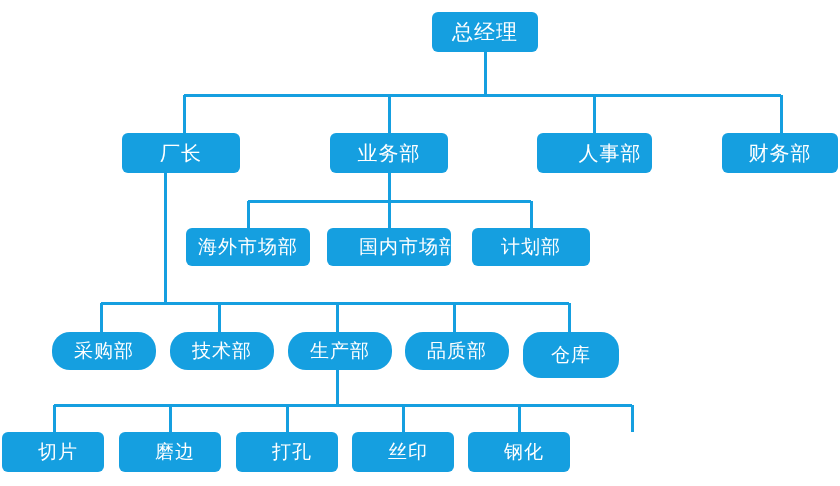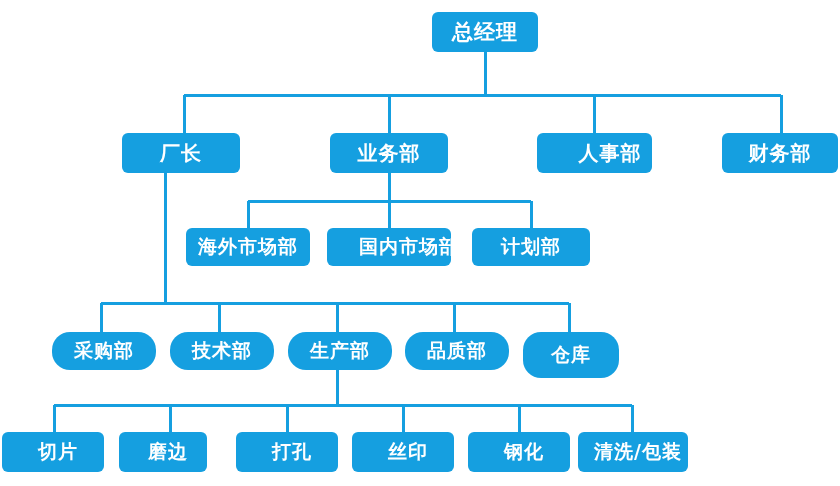--- a/index.html
+++ b/index.html
@@ -19,21 +19,21 @@
     position:absolute;
     box-sizing:border-box;
     background:#159FE0;
     border-radius:6px;
     color:#ffffff;
     display:flex;
     align-items:center;
     justify-content:center;
     white-space:nowrap;
     letter-spacing:1px;
-    font-weight:700;
+    font-weight:400;
     z-index:3;
   }
   .lvl1{font-size:21px;}
   .lvl2{font-size:20px;}
   .lvl3{font-size:19px;}
   .lvl4{font-size:19px;border-radius:18px;}
   .lvl5{font-size:19px;padding-left:10px;}
   .node-label{pointer-events:none;}
 </style>
 </head>
@@ -115,29 +115,26 @@
   <div class="node lvl4" style="left:405px;top:332px;width:104px;height:38px;">
     <span class="node-label">品质部</span>
   </div>
   <div class="node lvl4" style="left:523px;top:332px;width:96px;height:46px;">
     <span class="node-label">仓库</span>
   </div>
 
   <div class="node lvl5" style="left:2px;top:432px;width:102px;height:40px;">
     <span class="node-label">切片</span>
   </div>
-  <div class="node lvl5" style="left:119px;top:432px;width:88px;height:40px;">
+  <div class="node lvl5" style="left:119px;top:432px;width:102px;height:40px;">
     <span class="node-label">磨边</span>
   </div>
   <div class="node lvl5" style="left:236px;top:432px;width:102px;height:40px;">
     <span class="node-label">打孔</span>
   </div>
   <div class="node lvl5" style="left:352px;top:432px;width:102px;height:40px;">
     <span class="node-label">丝印</span>
   </div>
   <div class="node lvl5" style="left:468px;top:432px;width:102px;height:40px;">
     <span class="node-label">钢化</span>
   </div>
-  <div class="node lvl5" style="left:578px;top:432px;width:110px;height:40px;">
-    <span class="node-label">清洗/包装</span>
-  </div>
 
 </div>
 
 </body></html>

